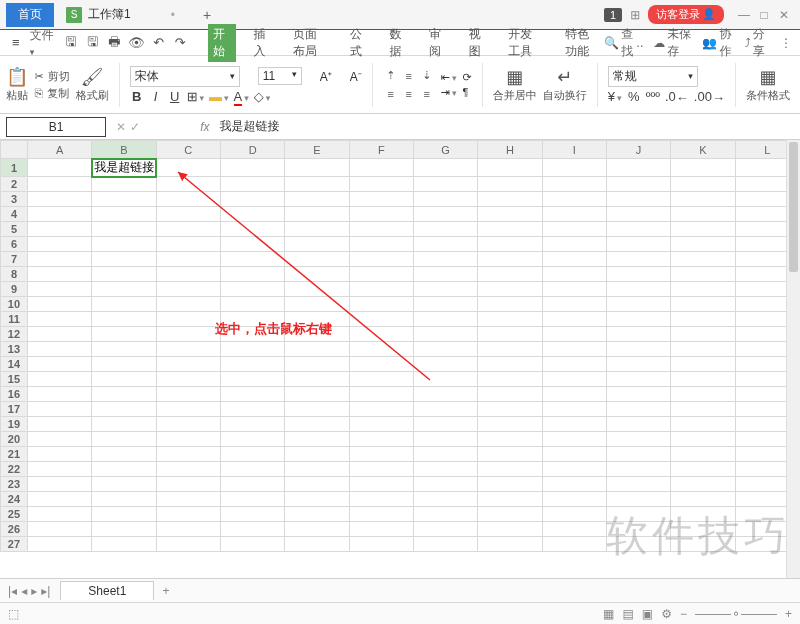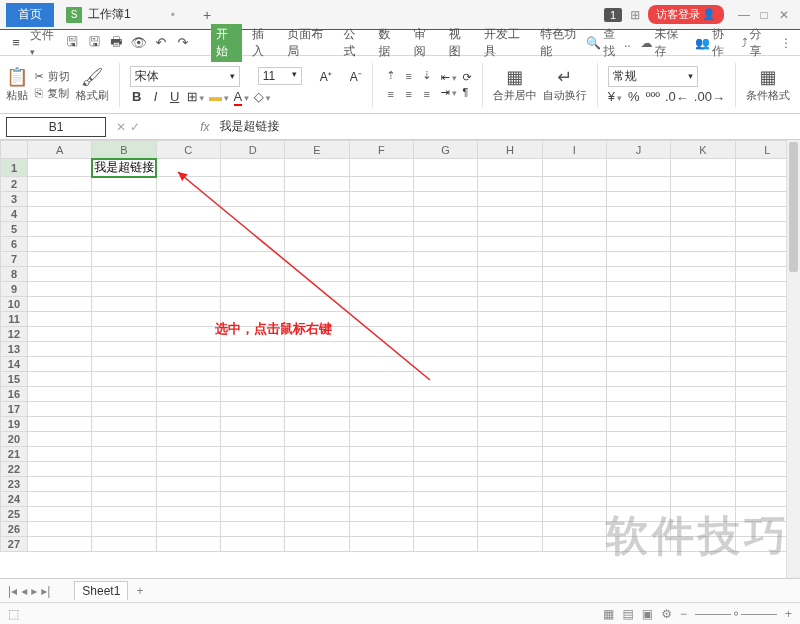--- a/index.html
+++ b/index.html
@@ -10,21 +10,21 @@
 .doc-tab .s-icon { width:16px; height:16px; background:#5aaa5a; color:#fff; font-size:10px; display:flex; align-items:center; justify-content:center; margin-right:6px; border-radius:1px; }
 .add-tab { margin-left:20px; font-size:14px; color:#666; }
 .tb-right { margin-left:auto; display:flex; align-items:center; gap:8px; padding-right:8px; }
 .badge1 { background:#555; color:#fff; padding:1px 6px; border-radius:2px; font-size:11px; }
 .login-badge { background:#e44; color:#fff; padding:2px 8px; border-radius:8px; font-size:11px; display:flex; align-items:center; gap:2px; }
 .win-btns { display:flex; gap:4px; color:#888; margin-left:4px;}
 .win-btns span { width:16px; text-align:center; cursor:default; }
 .quickbar { height:26px; display:flex; align-items:center; border-bottom:1px solid #d8d8d8; padding:0 8px; background:#fff; }
 .qb-left { display:flex; align-items:center; gap:6px; color:#666; }
 .qb-left .ico { width:18px; text-align:center; font-size:13px; color:#555; }
-.menu-strip { display:flex; gap:6px; margin-left:20px; font-size:12px; color:#555; }
+.menu-strip { display:flex; gap:14px; margin-left:20px; font-size:12px; color:#555; }
 .menu-strip span { padding:2px 4px; }
 .menu-strip .active { background:#5aaa5a; color:#fff; padding:2px 5px; }
 .qb-right { margin-left:auto; display:flex; align-items:center; gap:10px; color:#666; font-size:12px; }
 .qb-right .q { display:flex; align-items:center; gap:2px; }
 .ribbon { height:58px; border-bottom:1px solid #d0d0d0; background:#fff; display:flex; align-items:center; padding:0 6px; gap:6px; overflow:hidden; }
 .rib-group { display:flex; flex-direction:column; gap:2px; justify-content:center; }
 .btn-stack { display:flex; flex-direction:column; align-items:center; font-size:11px; color:#555; }
 .btn-stack .bic { font-size:18px; }
 .rib-sep { width:1px; height:44px; background:#e3e3e3; margin:0 4px; }
 .font-row { display:flex; align-items:center; gap:18px; }
@@ -43,24 +43,24 @@
 .grid-wrap { position:relative; height:438px; overflow:hidden; background:#fff; }
 .grid-wrap table { border-collapse:collapse; width:100%; }
 .grid-wrap th, .grid-wrap td { border:1px solid #d9d9d9; font-size:11px; color:#666; }
 .col-head th { background:#efefef; height:18px; font-weight:normal; }
 .row-head { background:#efefef; width:26px; text-align:center; }
 .grid-wrap td { height:15px; width:62px; background:#fff; }
 .sel-cell { outline:2px solid #3a9c3a; outline-offset:-1px; color:#000 !important; font-size:12px !important; text-align:left; padding-left:2px; }
 .corner { background:#efefef; }
 .annot-line { position:absolute; pointer-events:none; }
 .annot-text { position:absolute; color:#e22; font-weight:bold; font-size:13px; }
-.watermark { position:absolute; right:10px; bottom:14px; font-size:42px; color:rgba(120,120,120,0.35); font-weight:bold; letter-spacing:4px; pointer-events:none; }
+.watermark { position:absolute; right:10px; bottom:14px; font-size:42px; color:rgba(120,120,120,0.35); font-weight:normal; letter-spacing:4px; pointer-events:none; }
 .sheetbar { height:24px; border-top:1px solid #d0d0d0; display:flex; align-items:center; padding:0 8px; background:#fafafa; }
 .sheetbar .navset { display:flex; gap:4px; color:#888; }
-.sheetbar .sheet-tab { margin-left:24px; padding:2px 7px; background:#fff; border:1px solid #ccc; border-bottom:none; font-size:12px; }
+.sheetbar .sheet-tab { margin-left:10px; padding:2px 27px; background:#fff; border:1px solid #ccc; border-bottom:none; font-size:12px; }
 .sheetbar .add { margin-left:8px; color:#888; }
 .statusbar { height:22px; border-top:1px solid #d8d8d8; background:#fafafa; display:flex; align-items:center; padding:0 8px; color:#888; font-size:12px; }
 .statusbar .right { margin-left:auto; display:flex; gap:8px; align-items:center; }
 .vscroll { position:absolute; right:0; top:0; width:14px; height:100%; background:#f0f0f0; border-left:1px solid #ddd; }
 .vscroll .thumb { position:absolute; top:2px; left:2px; right:2px; height:130px; background:#c9c9c9; border-radius:2px; }
 .dd::after{content:"▾"; font-size:9px; color:#888; margin-left:2px;}
 </style>
 </head>
 <body>
 

